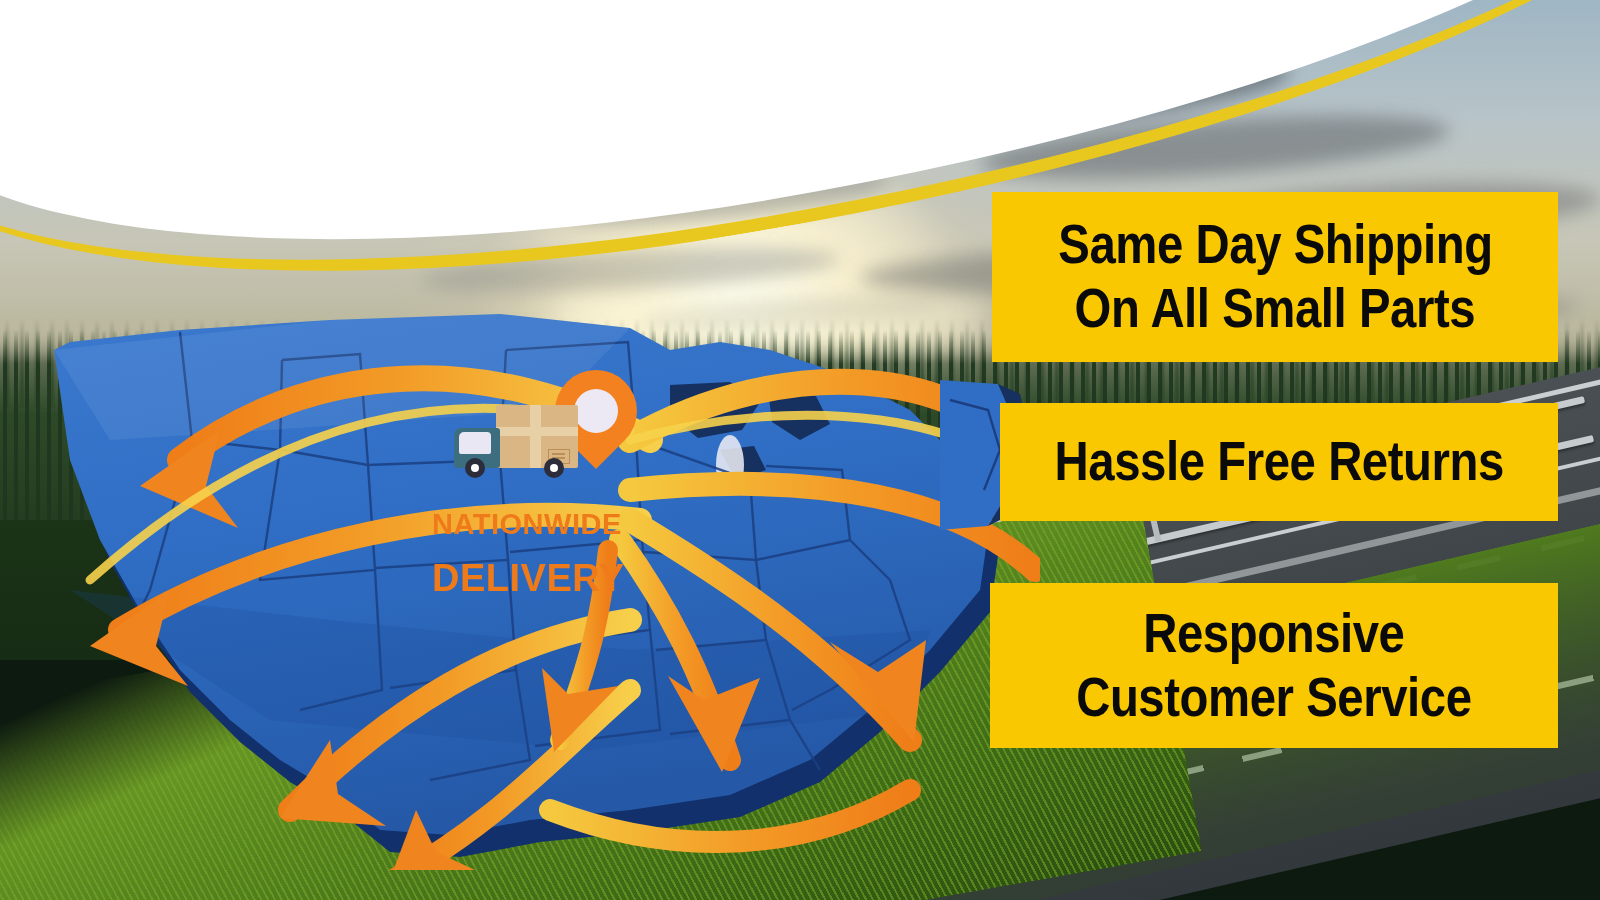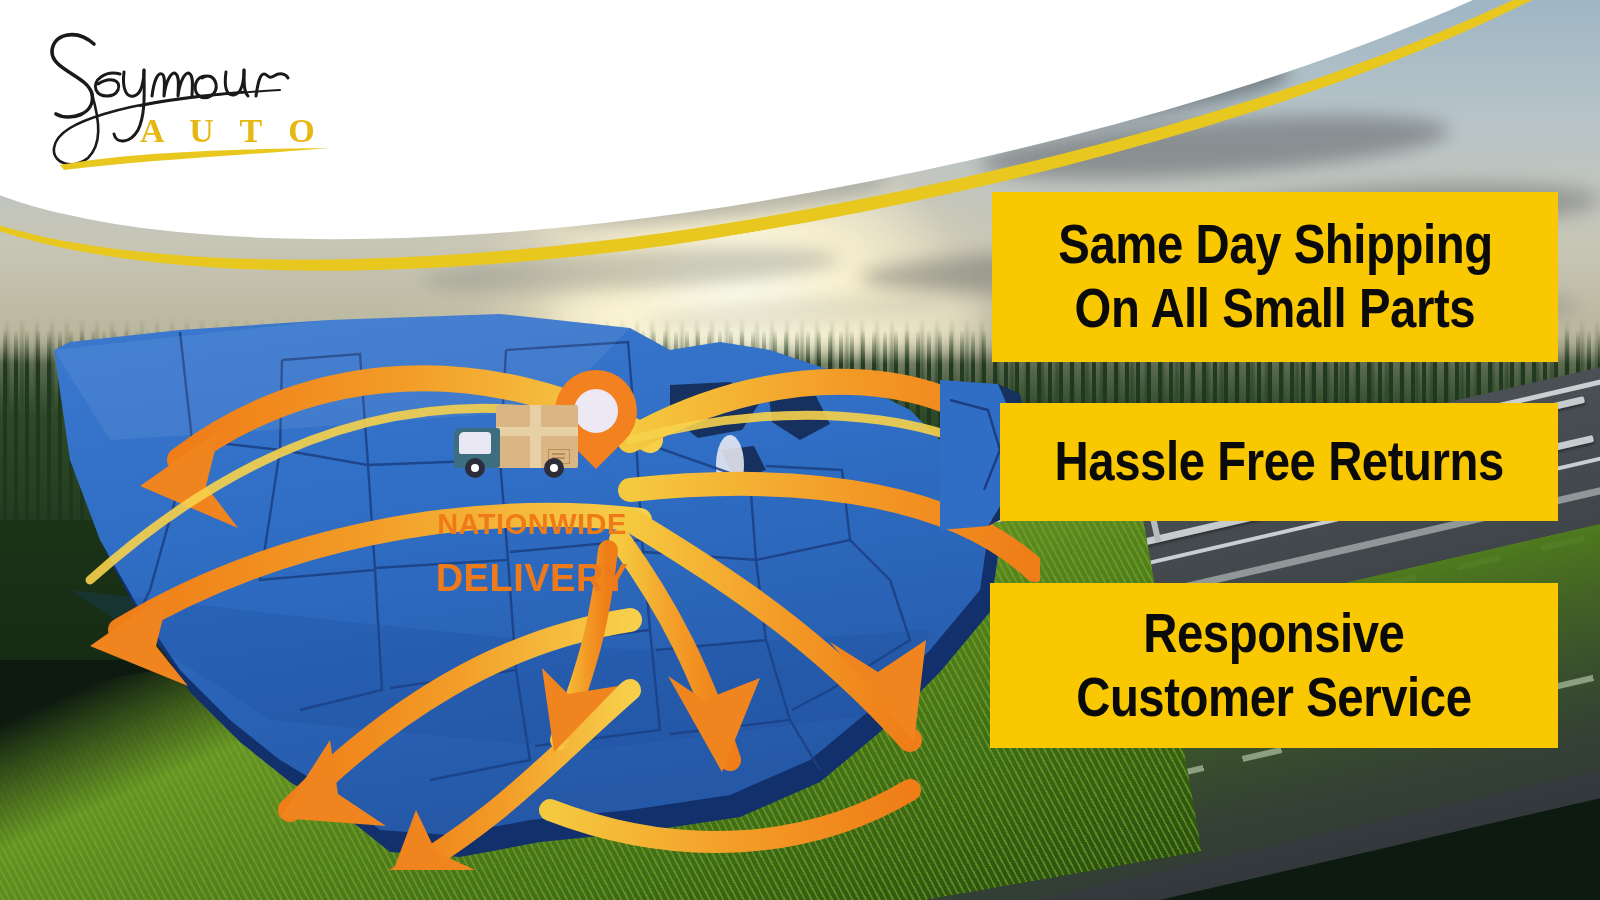--- a/index.html
+++ b/index.html
@@ -147,21 +147,21 @@
   .boxbody{position:absolute;left:42px;top:5px;width:82px;height:63px;background:#d9b684;border-radius:2px;}
   .boxbody::before{content:"";position:absolute;left:0;top:22px;width:82px;height:9px;background:#e7cfa6;}
   .boxbody::after{content:"";position:absolute;left:34px;top:0;width:11px;height:63px;background:#e7cfa6;}
   .boxlabel{position:absolute;left:52px;top:44px;width:20px;height:13px;border:1.6px solid #b98f55;}
   .boxlabel i{position:absolute;left:3px;width:13px;height:1.6px;background:#b98f55;}
   .boxlabel i:nth-child(1){top:3px;}
   .boxlabel i:nth-child(2){top:7px;}
   .wheel{position:absolute;top:58px;width:20px;height:20px;background:#2c2c3a;border-radius:50%;}
   .wheel::after{content:"";position:absolute;left:6px;top:6px;width:8px;height:8px;background:#fff;border-radius:50%;}
   .w1{left:11px;} .w2{left:90px;}
-  .nw-text{position:absolute;left:-8px;top:142px;width:200px;text-align:center;line-height:1;}
+  .nw-text{position:absolute;left:-8px;top:142px;width:200px;line-height:1;}
   .nw1{font-size:29px;font-weight:bold;color:#ef7a1a;letter-spacing:.5px;}
   .nw2{font-size:38px;font-weight:bold;color:#ef7a1a;letter-spacing:.5px;margin-top:20px;}
 
   
   .logo{position:absolute;left:30px;top:18px;width:310px;height:155px;}
   .logo svg{width:100%;height:100%;display:block;}
 
   
   .panel{
     position:absolute;background:#f9c800;
@@ -342,53 +342,20 @@
     </div>
     <div class="nw-text">
       <div class="nw1">NATIONWIDE</div>
       <div class="nw2">DELIVERY</div>
     </div>
   </div>
 
   <div class="whitewedge"></div>
   <div class="yellowband"></div>
 
-  <div class="logo">
-    <svg viewBox="0 0 310 155" xmlns="http://www.w3.org/2000/svg">
-      <g fill="none" stroke="#1a1a1a" stroke-linecap="round" stroke-linejoin="round">
-
-        <path d="M64 26 C 46 10, 22 16, 22 34 C 22 52, 58 58, 62 76 C 66 96, 40 104, 26 96" stroke-width="3.6"></path>
-        <path d="M62 76 C 70 104, 72 126, 58 140 C 44 152, 22 146, 24 130 C 26 114, 48 104, 74 96
-                 C 110 85, 160 78, 215 74" stroke-width="2.6"></path>
-
-        <path d="M68 66 C 80 58, 92 62, 88 72 C 84 80, 70 80, 66 72 C 62 62, 76 52, 90 56" stroke-width="3"></path>
-
-        <path d="M94 54 C 92 70, 96 80, 104 78 C 112 76, 114 62, 114 52" stroke-width="3"></path>
-        <path d="M114 52 C 114 72, 116 96, 108 112 C 100 126, 86 126, 84 116" stroke-width="3"></path>
-
-        <path d="M122 78 C 124 62, 128 54, 132 56 C 136 58, 134 70, 134 78 C 136 62, 142 52, 146 56
-                 C 150 60, 148 70, 148 78 C 150 62, 156 52, 160 56 C 164 60, 162 70, 162 78" stroke-width="3"></path>
-
-        <path d="M176 58 C 166 58, 162 70, 168 77 C 176 84, 188 76, 186 66 C 184 58, 178 56, 172 60" stroke-width="3"></path>
-
-        <path d="M196 54 C 194 68, 196 78, 204 77 C 212 76, 214 62, 214 52" stroke-width="3"></path>
-        <path d="M214 52 C 214 66, 214 74, 218 78" stroke-width="3"></path>
-
-        <path d="M226 78 C 228 64, 230 56, 234 56 C 238 56, 238 62, 244 58 C 250 54, 256 56, 258 60" stroke-width="3"></path>
-
-        <path d="M110 88 C 150 80, 210 74, 250 72" stroke-width="2"></path>
-      </g>
-
-      <g fill="#e5b813" font-family="Liberation Serif, serif" font-weight="bold" font-size="34" letter-spacing="9">
-        <text x="110" y="124">A U T O</text>
-      </g>
-
-      <path d="M30 147 C 90 136, 180 131, 300 130 C 200 138, 110 143, 34 152 Z" fill="#e8c81e"></path>
-    </svg>
-  </div>
 
   <div class="map-over-panel">
     <svg viewBox="0 0 110 150" xmlns="http://www.w3.org/2000/svg">
       <path d="M0 0 L58 4 L74 40 L86 74 L70 110 L48 146 L0 150 Z" fill="#2f6ec4"></path>
       <path d="M58 4 L80 14 L90 58 L96 96 L76 132 L48 146 L70 110 L86 74 L74 40 Z" fill="#16305f"></path>
       <path d="M10 20 L48 30 L60 70 L44 110" stroke="#1b3f82" stroke-width="2.4" fill="none"></path>
     </svg>
   </div>
 
   <div class="panel p1">

